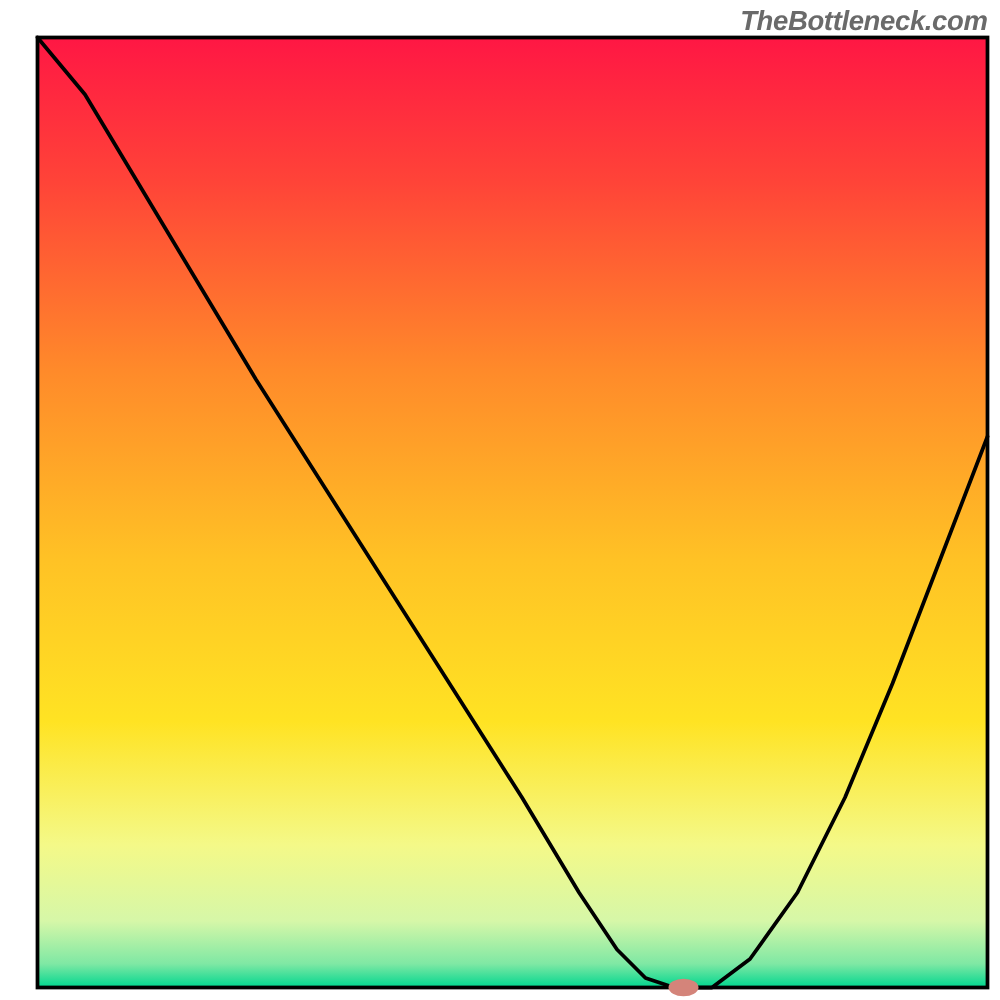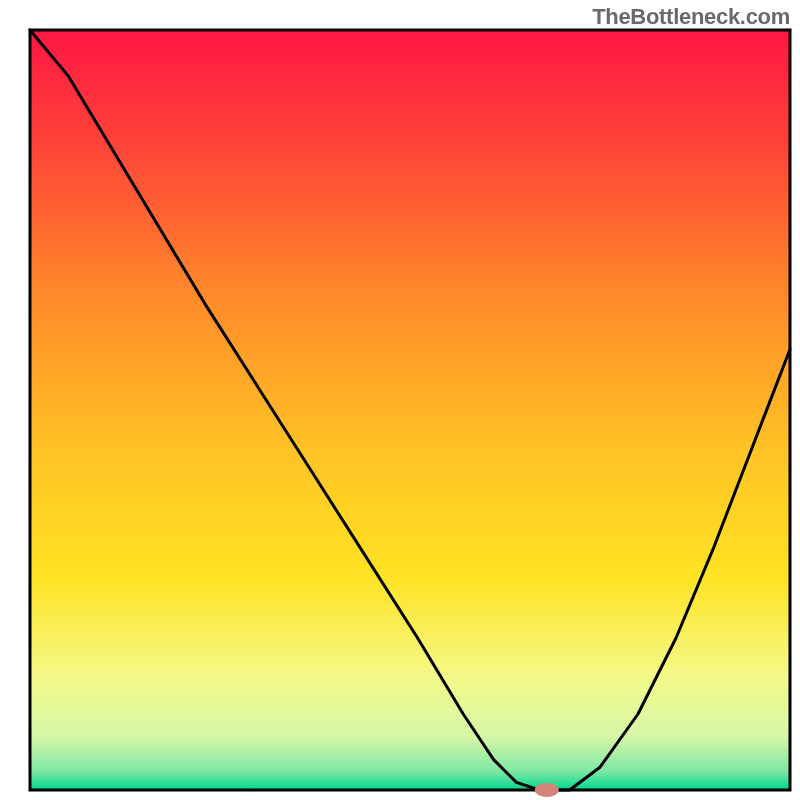--- a/index.html
+++ b/index.html
@@ -8,20 +8,21 @@
     width: 800px;
     height: 800px;
     overflow: hidden;
     background: #fff;
     font-family: Arial, Helvetica, sans-serif;
   }
   .chart-container {
     position: relative;
     width: 800px;
     height: 800px;
+    font-style: italic;
   }
   .attribution {
     position: absolute;
     top: 4px;
     right: 10px;
     font-size: 22px;
     font-weight: 600;
     color: #6a6a6a;
     letter-spacing: -0.3px;
     z-index: 10;

